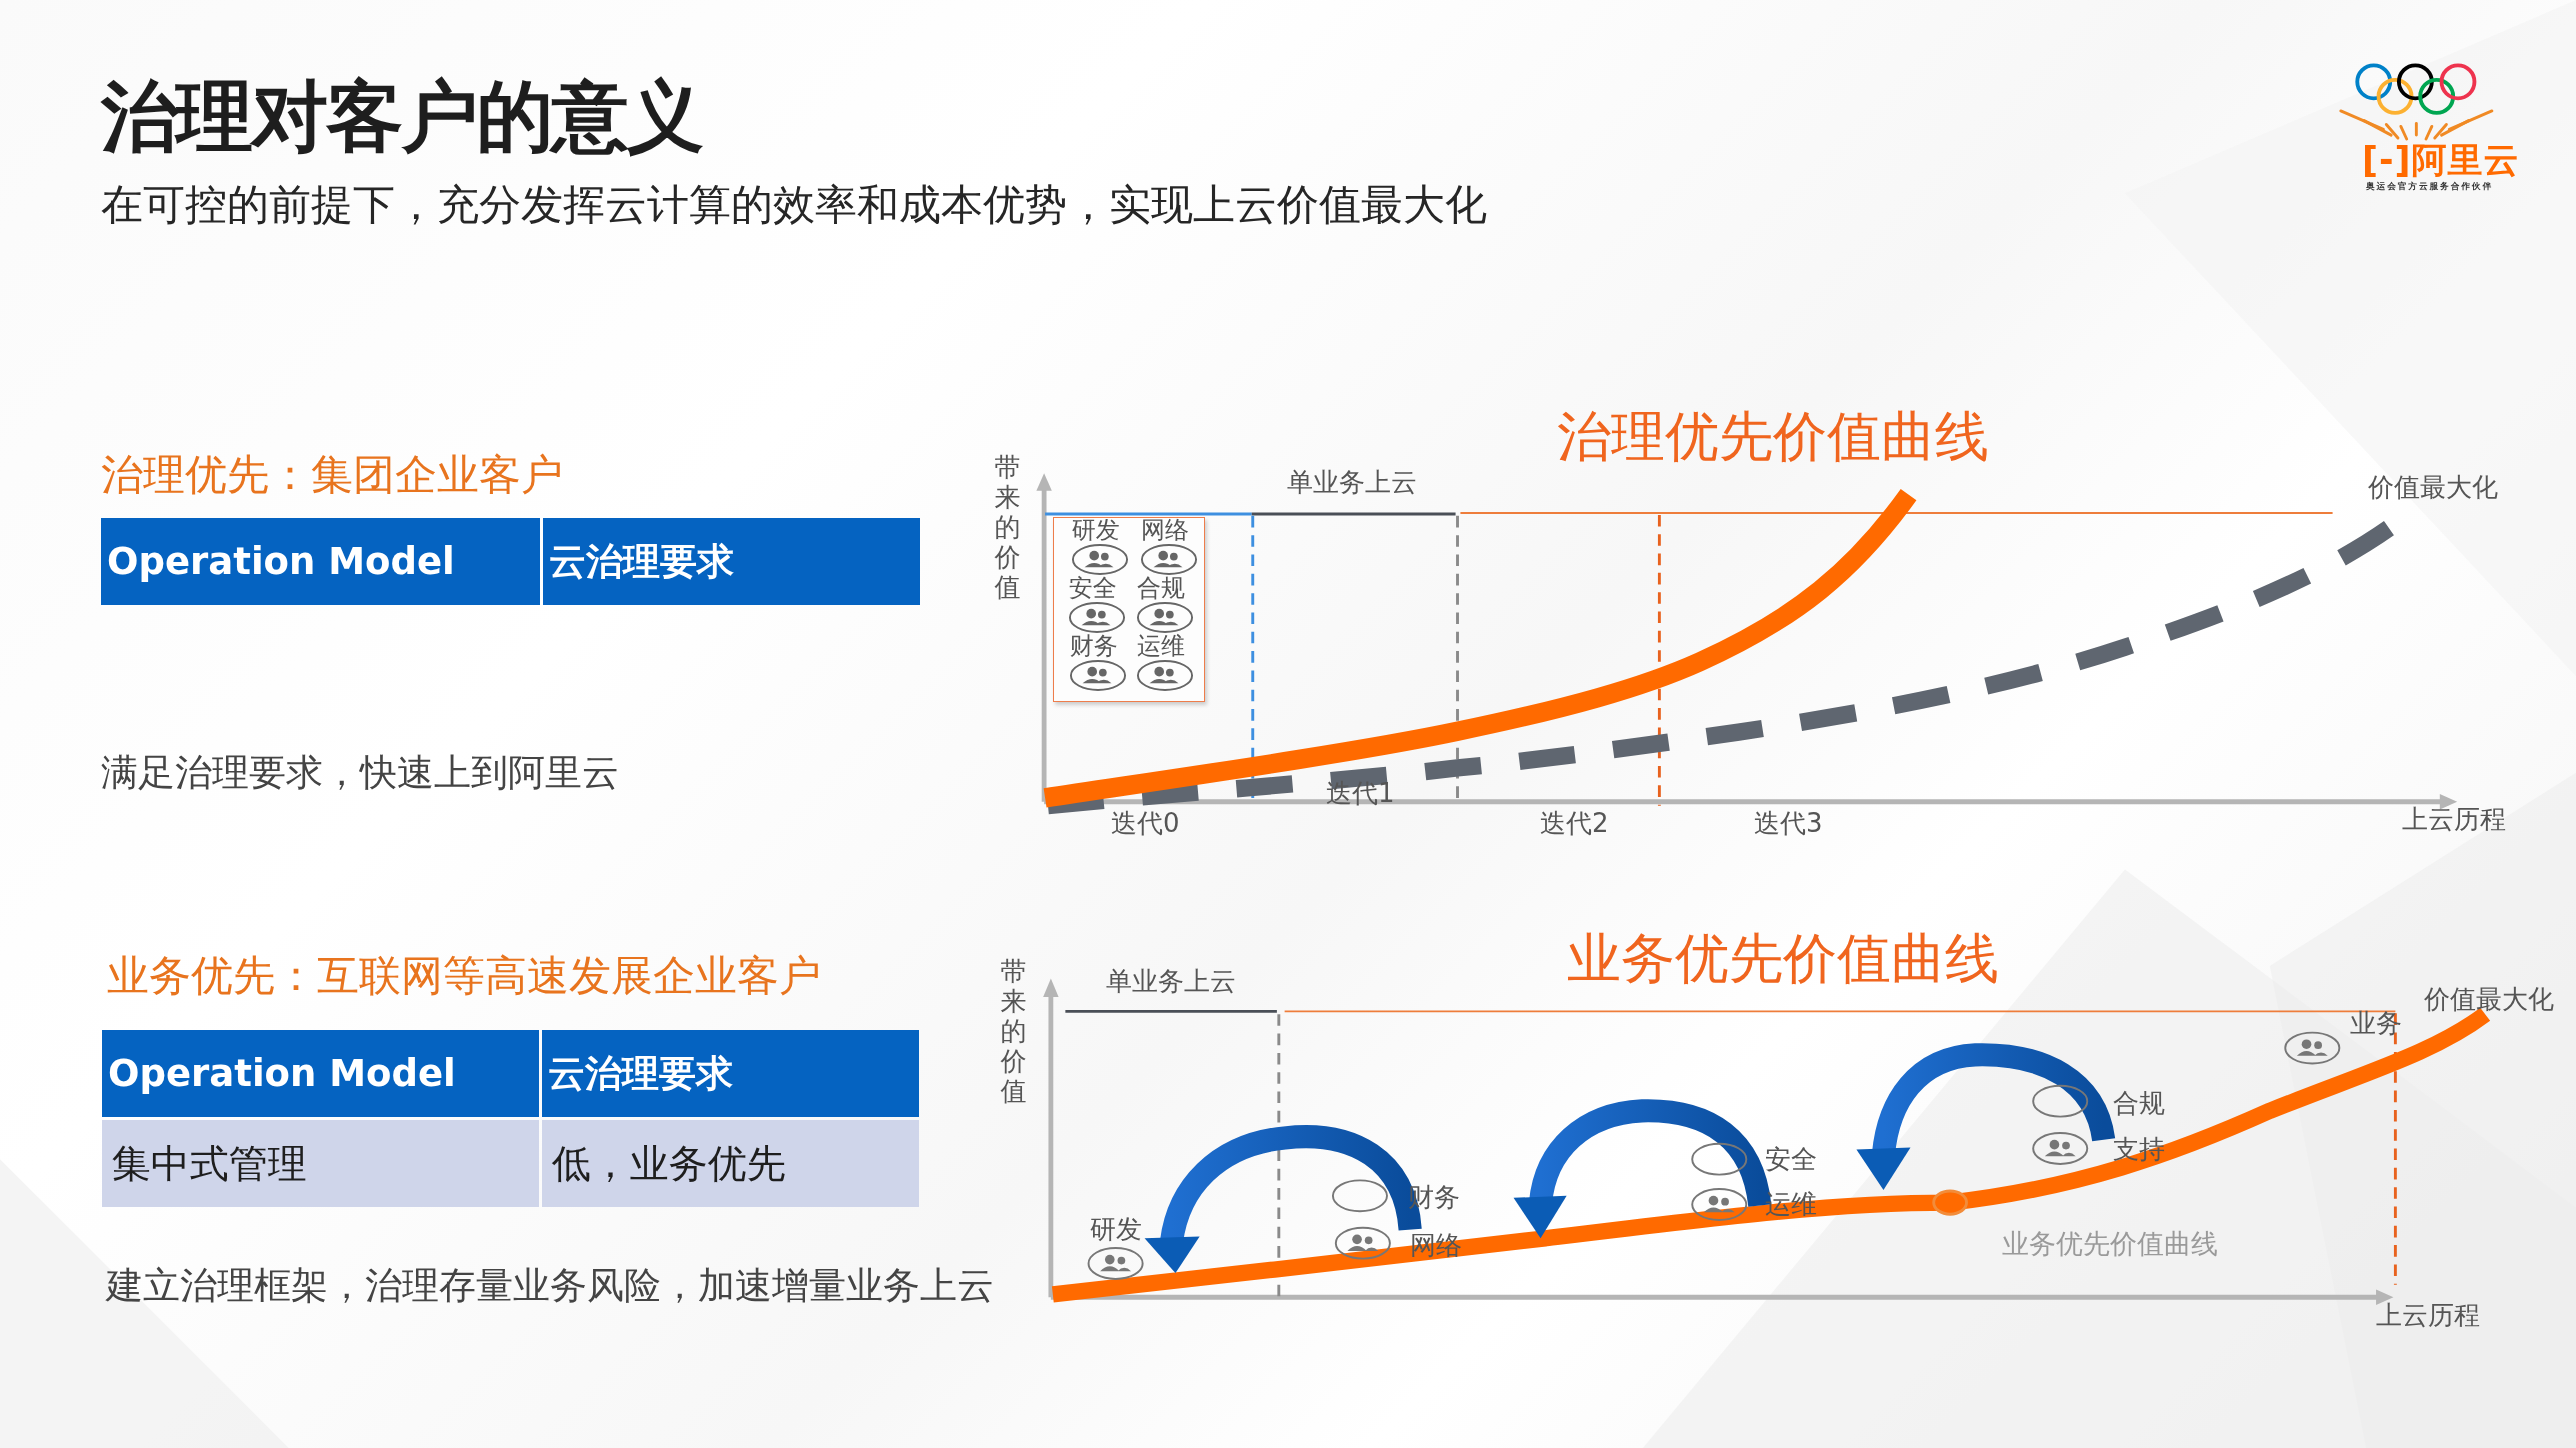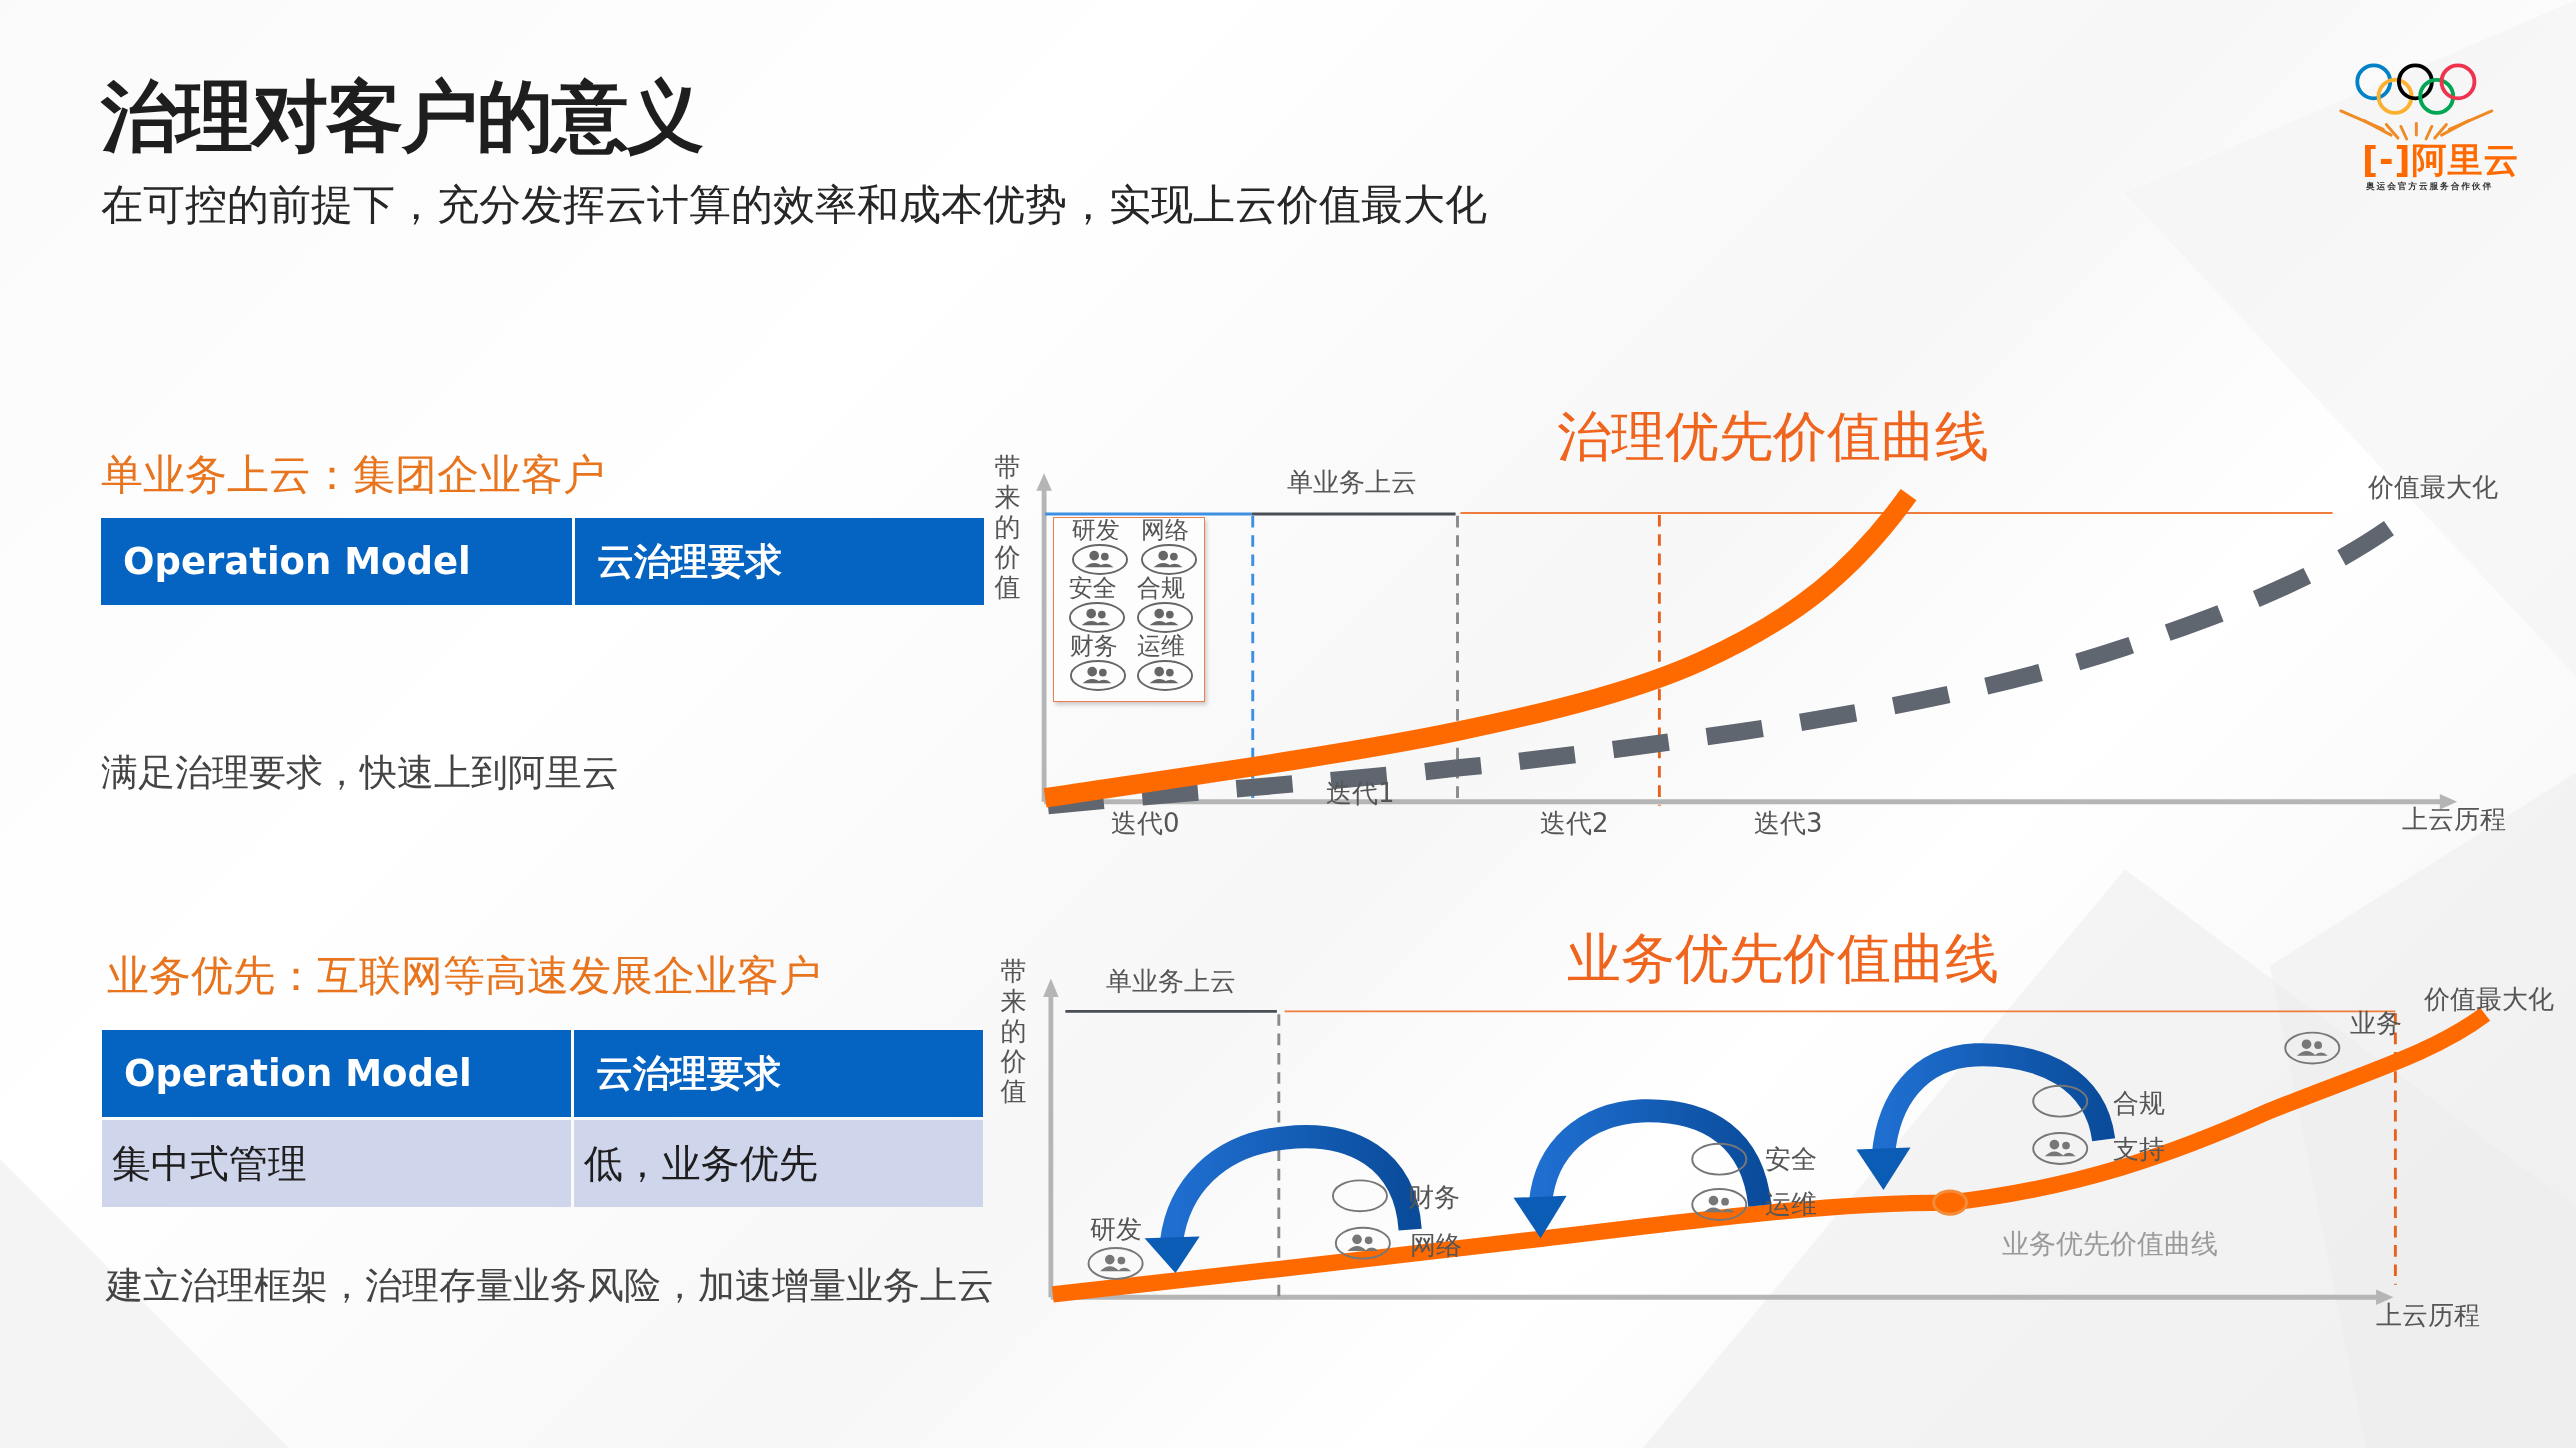--- a/index.html
+++ b/index.html
@@ -18,21 +18,21 @@
     left: 101px; top: 180px; font-size: 42px; color: #262626; line-height: 50px; white-space: nowrap;
   }
   .logo { left: 2335px; top: 46px; width: 184px; height: 155px; }
   .logo-text { left: 2362px; top: 137px; font-size: 35px; font-weight: bold; color: #FF6A00; white-space: nowrap; letter-spacing: 1px; }
   .logo-tag { left: 2366px; top: 181px; font-size: 8.7px; font-weight: bold; color: #333; letter-spacing: 1.9px; white-space: nowrap; }
 
   .section-heading { font-size: 42px; color: #E8741E; line-height: 50px; white-space: nowrap; }
   .om-table { position: absolute; border-collapse: separate; border-spacing: 3.9px 3.9px; }
   .om-table th {
     background: #0563C1; color: #fff; font-size: 37px; font-weight: bold; text-align: left;
-    padding: 0 22px; height: 87px; vertical-align: middle; white-space: nowrap;
+    padding: 0 6px; height: 87px; vertical-align: middle; white-space: nowrap;
   }
   .om-table td {
     background: #CFD5EA; color: #1e1e1e; font-size: 39px; text-align: left;
     padding: 0 9.7px; vertical-align: middle; white-space: nowrap;
   }
   .note { font-size: 37px; color: #444; line-height: 46px; white-space: nowrap; }
 
   .chart-title { font-size: 54px; color: #F0651E; white-space: nowrap; line-height: 48px; }
   .axis-label-v { font-size: 26px; color: #555; line-height: 30px; width: 29px; text-align: center; }
   .lbl { font-size: 26px; color: #555; white-space: nowrap; line-height: 29px; }
@@ -78,21 +78,21 @@
       <line x1="138" y1="77" x2="110" y2="92"></line>
       <line x1="162" y1="67" x2="118" y2="86"></line>
     </g>
   </svg>
 </div>
 <div class="abs logo-text">
   <span>[-]</span><span>阿里云</span>
 </div>
 <div class="abs logo-tag">奥运会官方云服务合作伙伴</div>
 
-<div class="abs section-heading" style="left:101px; top:450px;">单业务上云：集团企业客户</div>
+<div class="abs section-heading" style="left:101px; top:450px;">治理优先：集团企业客户</div>
 <table class="om-table" style="left:98px; top:515px;">
   <tbody>
       <tr>
     <th style="width:427px;">Operation Model</th>
     <th style="width:365px;">云治理要求</th>
   </tr>
 </tbody>
   </table>
 <div class="abs note" style="left:101px; top:750px;">满足治理要求，快速上到阿里云</div>
 

